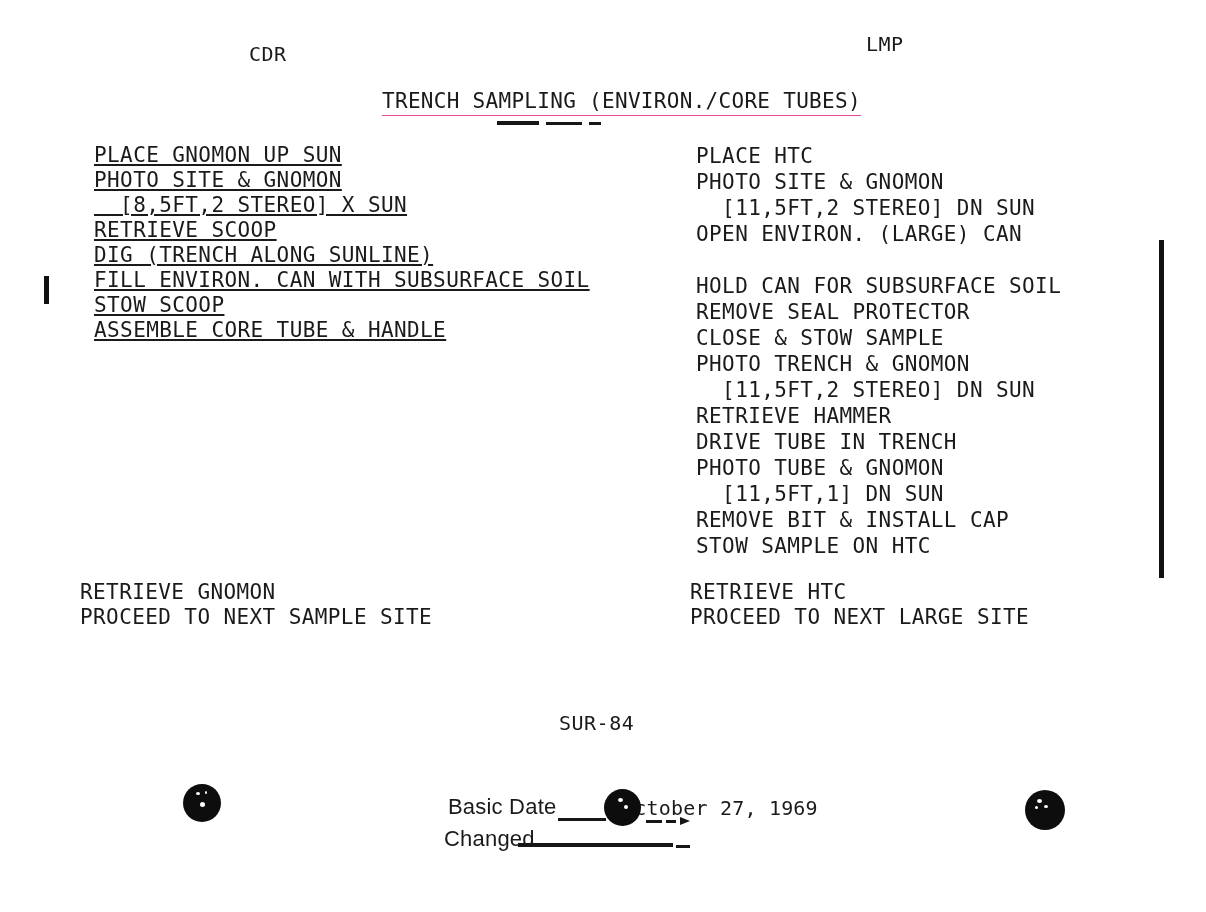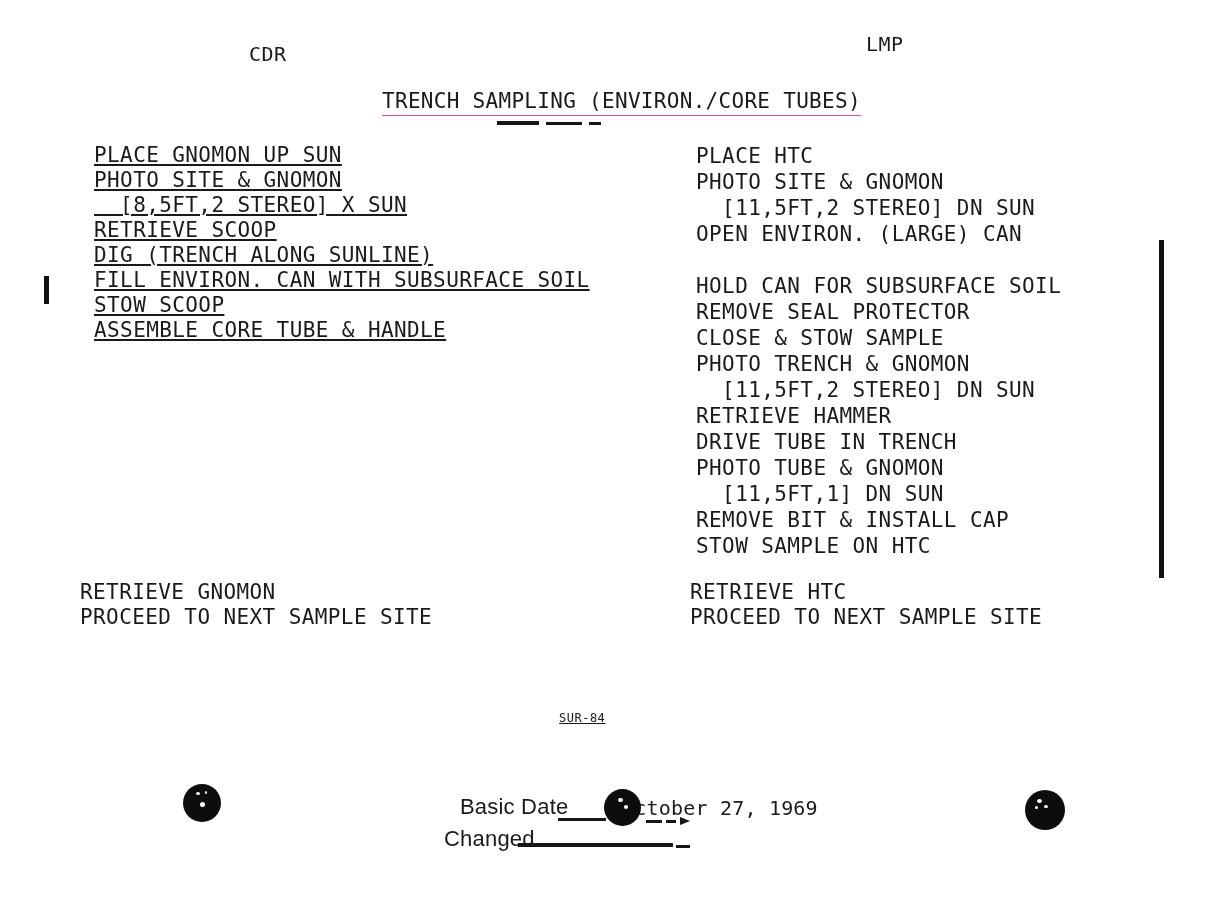--- a/index.html
+++ b/index.html
@@ -32,21 +32,21 @@
 
   .form-label { font-family:"Liberation Sans", sans-serif; font-size:22px; letter-spacing:0.2px; }
   .typed-date { font-size:20px; letter-spacing:0.2px; z-index:1; }
 
   .arrow-right {
     position:absolute; width:0; height:0;
     border-left:10px solid #161616;
     border-top:4px solid transparent;
     border-bottom:4px solid transparent;
   }
-  .pagenum { font-size:12px; letter-spacing:0.5px;text-decoration:underline; }
+  .pagenum { font-size:20px; letter-spacing:0.5px; }
 </style>
 </head>
 <body>
 
 <div class="page">
 
   <div class="abs mono crew-hdr" style="left:249px; top:42px;">CDR</div>
   <div class="abs mono crew-hdr" style="left:866px; top:32px;">LMP</div>
 
   <div class="abs mono title" style="left:382px; top:89px;">TRENCH SAMPLING (ENVIRON./CORE TUBES)</div>
@@ -76,28 +76,28 @@
 CLOSE &amp; STOW SAMPLE
 PHOTO TRENCH &amp; GNOMON
   [11,5FT,2 STEREO] DN SUN
 RETRIEVE HAMMER
 DRIVE TUBE IN TRENCH
 PHOTO TUBE &amp; GNOMON
   [11,5FT,1] DN SUN
 REMOVE BIT &amp; INSTALL CAP
 STOW SAMPLE ON HTC</div>
   <div class="abs mono col" style="left:690px; top:580px;">RETRIEVE HTC
-PROCEED TO NEXT SAMPLE SITE</div>
+PROCEED TO NEXT LARGE SITE</div>
 
   <div class="abs bar" style="left:44px; top:276px; width:5px; height:28px;"></div>
   <div class="abs bar" style="left:1159px; top:240px; width:5px; height:338px;"></div>
 
   <div class="abs mono pagenum" style="left:559px; top:711px;">SUR-84</div>
 
-  <div class="abs form-label" style="left:448px; top:794px;margin-left:12px;">Basic Date</div>
+  <div class="abs form-label" style="left:448px; top:794px;">Basic Date</div>
   <div class="abs mono typed-date" style="left:622px; top:796px;">October 27, 1969</div>
 
   <div class="dash" style="left:558px; top:818px; width:48px; height:3px;"></div>
   <div class="dash" style="left:646px; top:820px; width:16px; height:3px;"></div>
   <div class="dash" style="left:666px; top:820px; width:10px; height:3px;"></div>
   <div class="arrow-right" style="left:680px; top:817px;"></div>
 
   <div class="abs form-label" style="left:444px; top:826px;">Changed</div>
   <div class="dash" style="left:518px; top:843px; width:155px; height:4px;"></div>
   <div class="dash" style="left:676px; top:845px; width:14px; height:3px;"></div>

